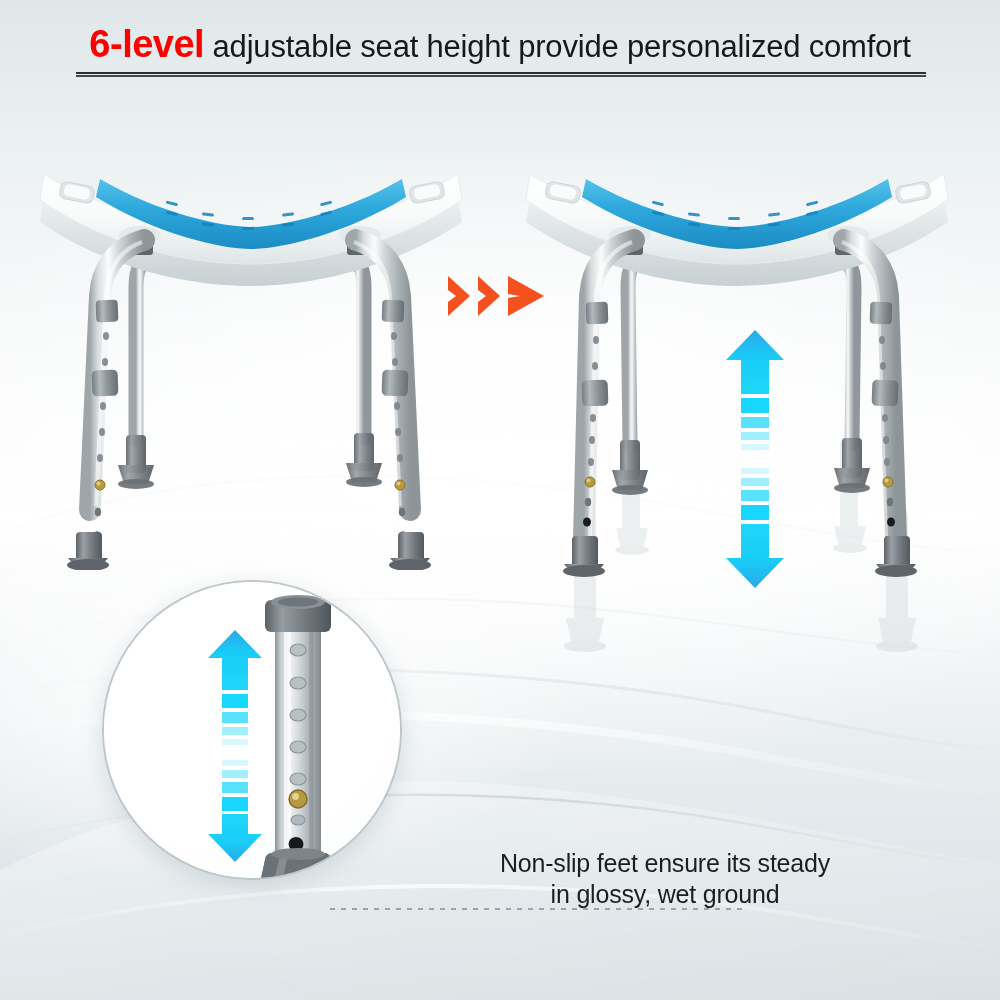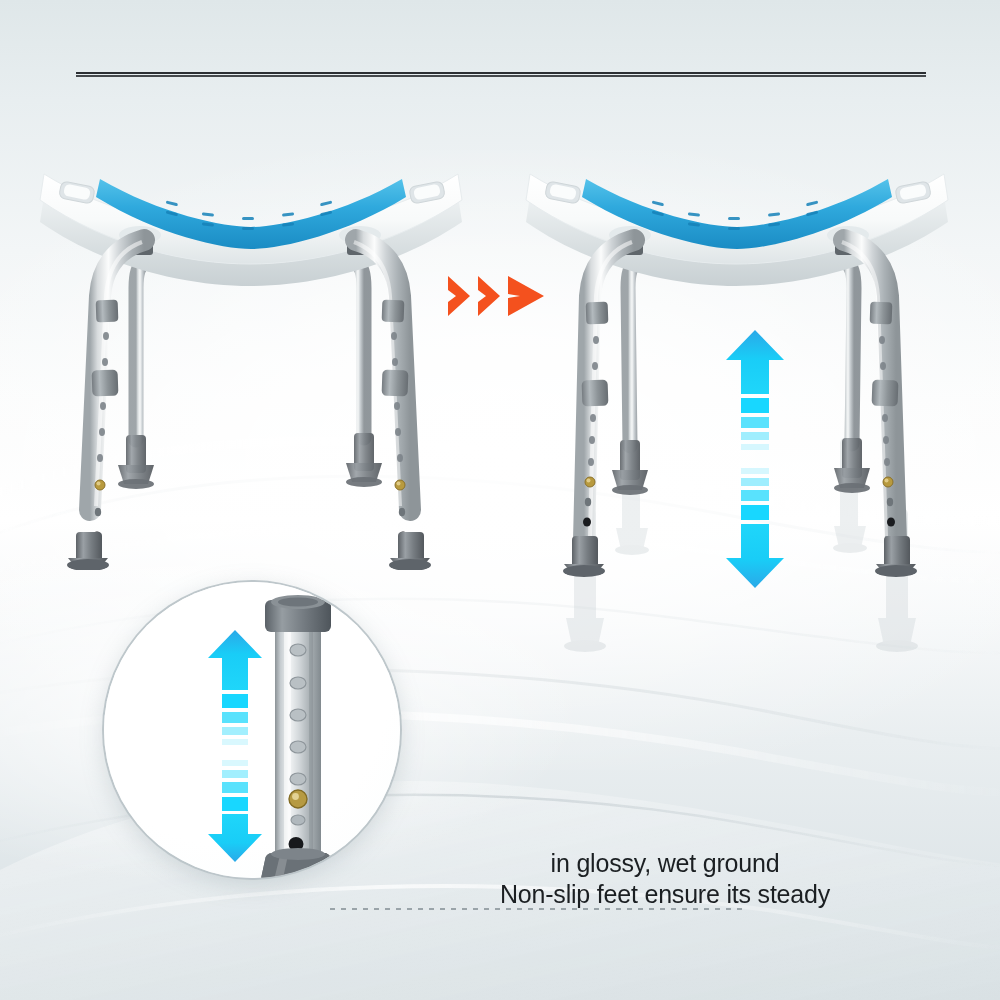--- a/index.html
+++ b/index.html
@@ -106,20 +106,23 @@
     <path d="M-20,56 C220,14 520,24 760,70 C880,94 970,112 1020,108" stroke="url(#shd1)" stroke-width="3" fill="none"></path>
     <path d="M-20,96 C180,60 480,66 740,112 C870,136 970,156 1020,152" stroke="url(#stk3)" stroke-width="8" fill="none"></path>
     <path d="M0,230 C160,150 340,126 560,150 C760,172 900,212 1020,226 L1020,360 L0,360 Z" fill="url(#stk4)" opacity=".55"></path>
     <path d="M-20,206 C200,150 460,140 700,176 C850,200 960,228 1020,226" stroke="url(#shd1)" stroke-width="2.5" fill="none"></path>
     <path d="M-20,300 C240,236 520,232 780,272 C900,292 980,310 1020,308" stroke="url(#stk3)" stroke-width="4" fill="none"></path>
   </svg>
 
   <div class="bg-glow"></div>
   <div class="bg-glow2"></div>
 
+  <div class="headline">
+    <span class="hl-red">6-level</span><span class="hl-rest"> adjustable seat height provide personalized comfort</span>
+  </div>
   <div class="rule">
     <div class="r1"></div>
       <div class="r2"></div>
   </div>
 
   <div class="stool" style="left:38px;top:140px;width:430px;height:430px;">
     <svg width="430" height="430" viewBox="0 0 430 430">
       <defs>
         <linearGradient id="tube" x1="0" y1="0" x2="1" y2="0">
           <stop offset="0%" stop-color="#9fa6aa"></stop>
@@ -522,21 +525,21 @@
             <circle cx="208" cy="300" r="8" fill="#29b6e8"></circle>
           </g>
         </g>
       </svg>
     </div>
   </div>
 
   <div class="leader"></div>
 
   <div class="caption">
+    <div>Non-slip feet ensure its steady</div>
     <div>in glossy, wet ground</div>
-    <div>Non-slip feet ensure its steady</div>
   </div>
 
   <span class="hidden-text">Adjustable Shower Stool</span>
   <span class="hidden-text">Low position</span>
   <span class="hidden-text">Raised position</span>
   <span class="hidden-text">Telescoping leg with adjustment holes, spring pin and non-slip rubber foot</span>
 </div>
 
 </body></html>

